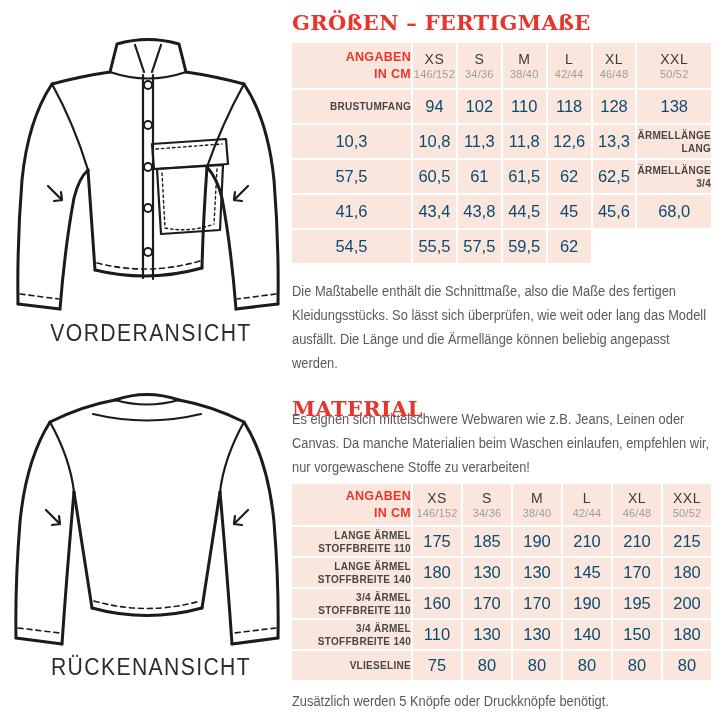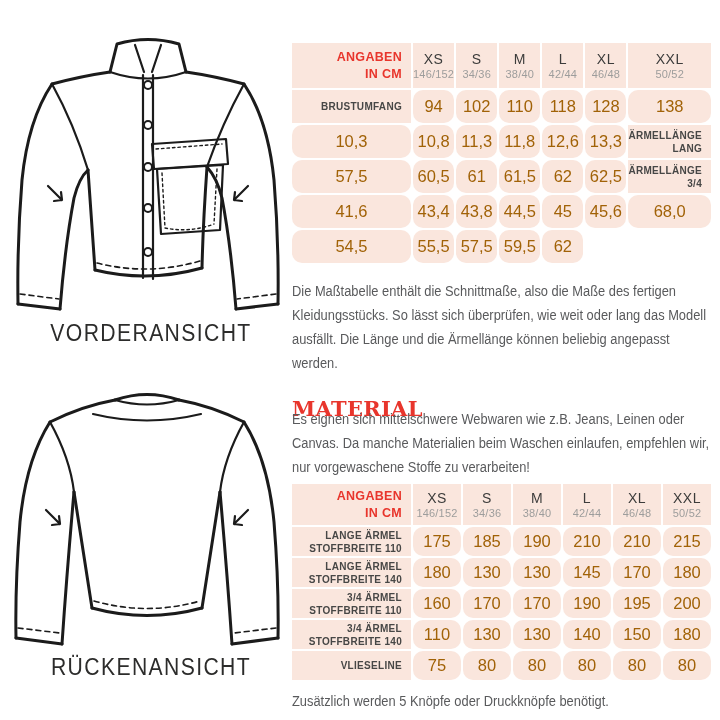--- a/index.html
+++ b/index.html
@@ -30,26 +30,26 @@
   #material-intro{top:407px;}
   #material-note{top:689px;white-space:nowrap;}
 
   
   .mtable{position:absolute;left:292px;width:419px;display:grid;
           grid-template-columns:119px repeat(6,1fr);gap:2px;}
   #size-table{top:43px;grid-template-rows:45px repeat(5,33px);}
   #material-table{top:484px;grid-template-rows:41px repeat(5,29px);}
   .cell{background:#fae6dd;display:flex;flex-direction:column;
         justify-content:center;align-items:center;}
-  .corner,.rowlabel{align-items:flex-end;padding-right:9px;text-align:right;justify-content:center;}
+  .corner,.rowlabel{align-items:flex-end;text-align:right;justify-content:center;}
   .corner{color:#e8352c;font-weight:bold;font-size:12.5px;letter-spacing:.3px;line-height:1.3;}
   .rowlabel{font-size:10px;font-weight:bold;color:#474746;letter-spacing:.3px;line-height:1.3;}
   .colhead .size{font-size:14px;color:#3c3c3b;letter-spacing:.5px;}
   .colhead .sub{font-size:11px;color:#9d9d9c;letter-spacing:.2px;margin-top:1px;}
-  .val{font-size:16.5px;color:#a16207;border-radius:10px;}
+  .val{font-size:16.5px;color:#0c4a6e;}
 
   
   .ln{fill:none;stroke:#1b1b1b;stroke-width:3;stroke-linecap:round;stroke-linejoin:round;}
   .ln2{fill:none;stroke:#1b1b1b;stroke-width:2.2;stroke-linecap:round;stroke-linejoin:round;}
   .dash{fill:none;stroke:#1b1b1b;stroke-width:1.6;stroke-dasharray:5 4;stroke-linecap:round;}
   .stitch{fill:none;stroke:#1b1b1b;stroke-width:1.4;stroke-dasharray:2.5 3;stroke-linecap:round;}
   .btn{fill:#ffffff;stroke:#1b1b1b;stroke-width:2;}
 </style>
 </head>
 <body>
@@ -139,20 +139,21 @@
       <path class="ln" d="M82,222 Q137,237 192,222"></path>
       <path class="dash" d="M84,215 Q137,230 190,215"></path>
     </g>
     <g>
       <path class="ln2" d="M36,124 L50,138 M50,138 L42,139 M50,138 L49,130"></path>
       <path class="ln2" d="M238,124 L224,138 M224,138 L232,139 M224,138 L225,130"></path>
     </g>
   </svg>
   <div id="back-label" class="fig-label">RÜCKENANSICHT</div>
 
+  <h1 id="sizes-title" class="sec-title">GRÖßEN – FERTIGMAßE</h1>
 
   <div id="size-table" class="mtable">
       <div class="cell corner">
         <span>ANGABEN</span>
         <span>IN CM</span>
       </div>
       <div class="cell colhead">
         <span class="size">XS</span>
         <span class="sub">146/152</span>
       </div>

